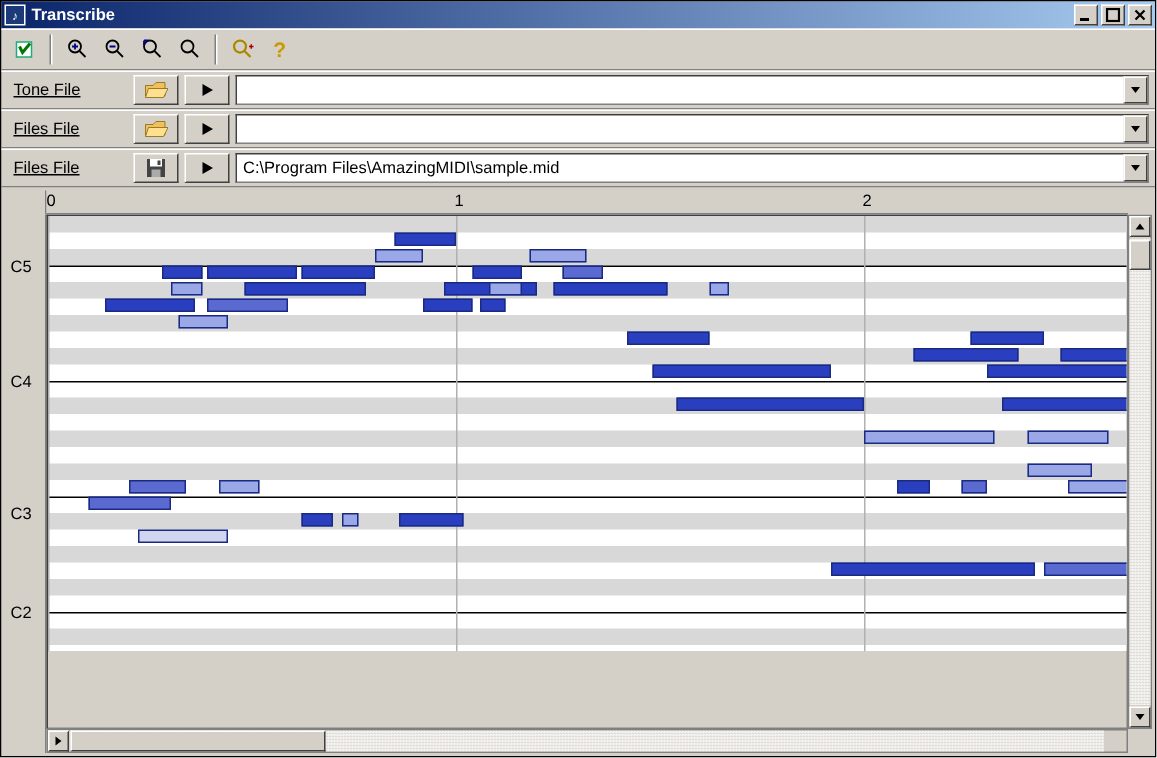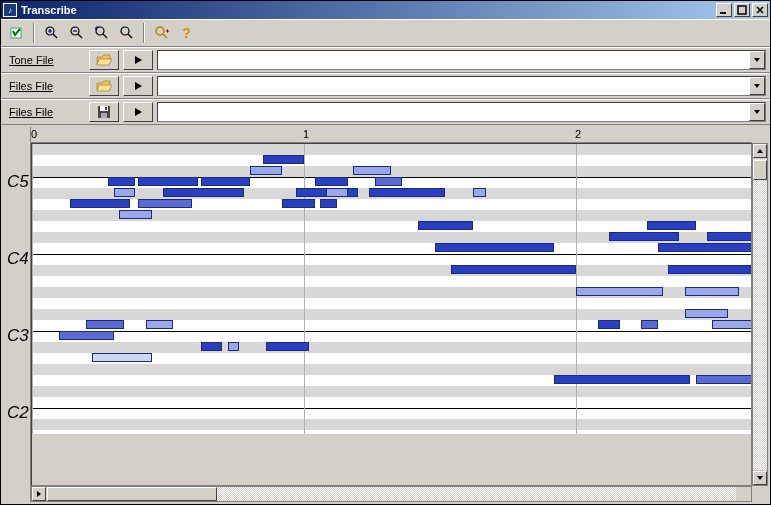--- a/index.html
+++ b/index.html
@@ -56,21 +56,21 @@
   .vscroll .arrow.up { top:0; } .vscroll .arrow.down { bottom:0; }
   .vscroll .thumb { position:absolute; left:0; width:14px; top:16px; height:20px; background:#d4d0c8; border:1px solid #fff; border-right-color:#404040; border-bottom-color:#404040; }
   .vscroll .track { position:absolute; top:15px; bottom:15px; left:0; right:0; background:repeating-conic-gradient(#d4d0c8 0% 25%, #fff 0% 50%) 0 0/2px 2px; }
 
   .hscroll-row { display:flex; height:16px; }
   .hscroll { flex:1; background:#d4d0c8; border:1px solid #808080; position:relative; margin-right:16px; }
   .hscroll .arrow.left { left:0; top:0; } .hscroll .arrow.right { right:0; top:0; }
   .hscroll .track { position:absolute; left:15px; right:15px; top:0; bottom:0; background:repeating-conic-gradient(#d4d0c8 0% 25%, #fff 0% 50%) 0 0/2px 2px; }
   .hscroll .thumb { position:absolute; top:0; height:14px; left:15px; width:170px; background:#d4d0c8; border:1px solid #fff; border-right-color:#404040; border-bottom-color:#404040; }
 
-  .key-label { position:absolute; left:4px; font-size:17px;font-style:italic; }
+  .key-label { position:absolute; left:4px; font-size:11px; }
 
   .folder-icon { fill:#f0c060; stroke:#806000; stroke-width:0.5; }
   .play-glyph { fill:#000; }
   .zoom-glyph { stroke:#000; fill:none; stroke-width:1.2; }
 </style>
 </head>
 <body>
 
 <div class="window">
 
@@ -194,20 +194,21 @@
           <rect x="4" y="8" width="6" height="5" fill="#aaa"></rect>
           <rect x="8" y="2" width="2" height="3" fill="#444"></rect>
         </svg>
       </div>
     <div class="file-btn">
         <svg width="10" height="10" viewBox="0 0 10 10">
           <path class="play-glyph" d="M2 1 L9 5 L2 9 Z"></path>
         </svg>
       </div>
     <div class="file-path">
+      <span>C:\Program Files\AmazingMIDI\sample.mid</span>
       <div class="dropdown-arrow">
           <svg width="8" height="8" viewBox="0 0 8 8">
             <path d="M1 2 L4 6 L7 2 Z" fill="#000"></path>
           </svg>
         </div>
     </div>
   </div>
 
   <div class="main-area">
     <div class="ruler-row">
@@ -215,21 +216,21 @@
       <div class="ruler" id="ruler">
           <span class="tick" style="left: 0px;">0</span>
           <span class="tick" style="left: 272px;">1</span>
           <span class="tick" style="left: 544px;">2</span>
         </div>
     </div>
     <div class="roll-row">
       <div class="keys" id="keys">
           <div class="key-label" style="top: 29px;">C5</div>
           <div class="key-label" style="top: 106px;">C4</div>
-          <div class="key-label" style="top: 183px;">C3</div>
+          <div class="key-label" style="top: 194px;">C3</div>
           <div class="key-label" style="top: 260px;">C2</div>
         </div>
       <div class="roll-wrapper">
         <div class="roll" id="roll">
             <div class="row shade" style="top: 0px; height: 11px;"></div>
             <div class="row" style="top: 11px; height: 11px;"></div>
             <div class="row shade" style="top: 22px; height: 11px;"></div>
             <div class="row cline" style="top: 33px; height: 11px;"></div>
             <div class="row shade" style="top: 44px; height: 11px;"></div>
             <div class="row" style="top: 55px; height: 11px;"></div>

